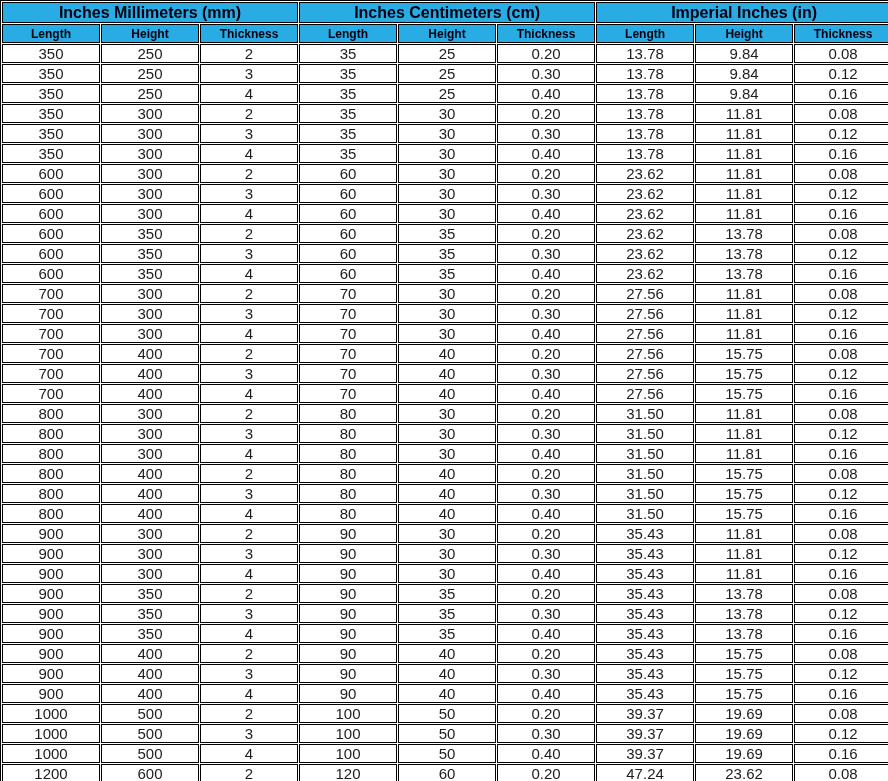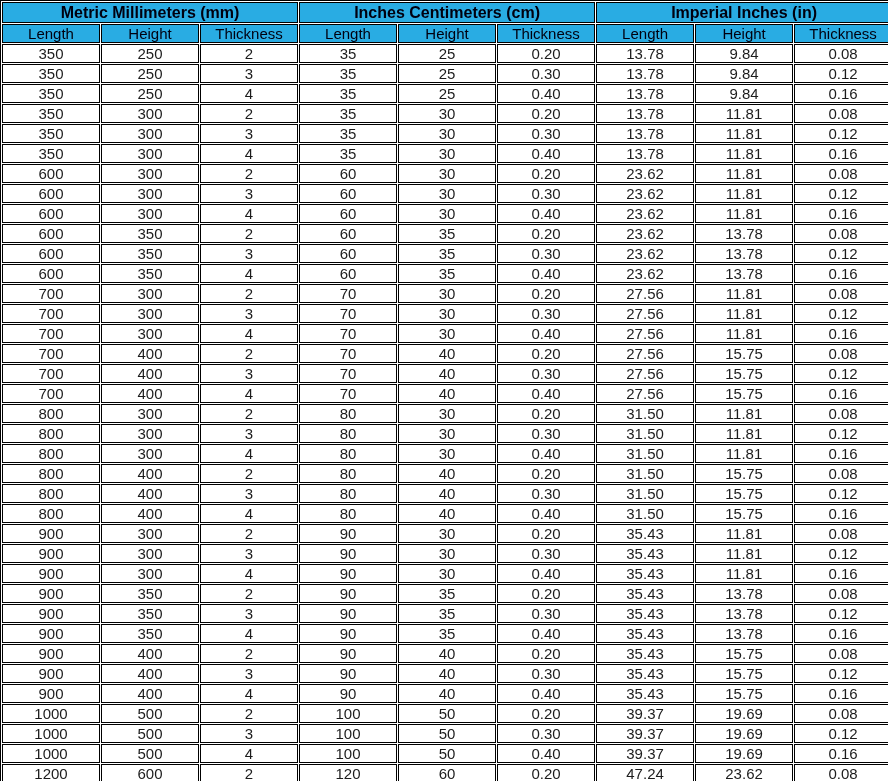--- a/index.html
+++ b/index.html
@@ -31,22 +31,22 @@
   th.group-title {
     background: #29ACE3;
     color: #000010;
     font-weight: bold;
     font-size: 16px;
     height: 19px;
   }
   th.col-header {
     background: #29ACE3;
     color: #000010;
-    font-weight: normal;
-    font-size: 15px;
+    font-weight: bold;
+    font-size: 12px;
     height: 17px;
   }
   td.cell {
     background: #ffffff;
     color: #1c1c1c;
     font-size: 15px;
     font-weight: normal;
   }
 </style>
 </head>
@@ -59,21 +59,21 @@
       <col style="width:98px">
     <col style="width:98px">
       <col style="width:98px">
       <col style="width:98px">
     <col style="width:98px">
       <col style="width:98px">
       <col style="width:98px">
   </colgroup>
   <thead>
     <tr>
-      <th class="group-title" colspan="3">Metric Millimeters (mm)</th>
+      <th class="group-title" colspan="3">Inches Millimeters (mm)</th>
       <th class="group-title" colspan="3">Inches Centimeters (cm)</th>
       <th class="group-title" colspan="3">Imperial Inches (in)</th>
     </tr>
     <tr>
       <th class="col-header">Length</th>
       <th class="col-header">Height</th>
       <th class="col-header">Thickness</th>
       <th class="col-header">Length</th>
       <th class="col-header">Height</th>
       <th class="col-header">Thickness</th>

